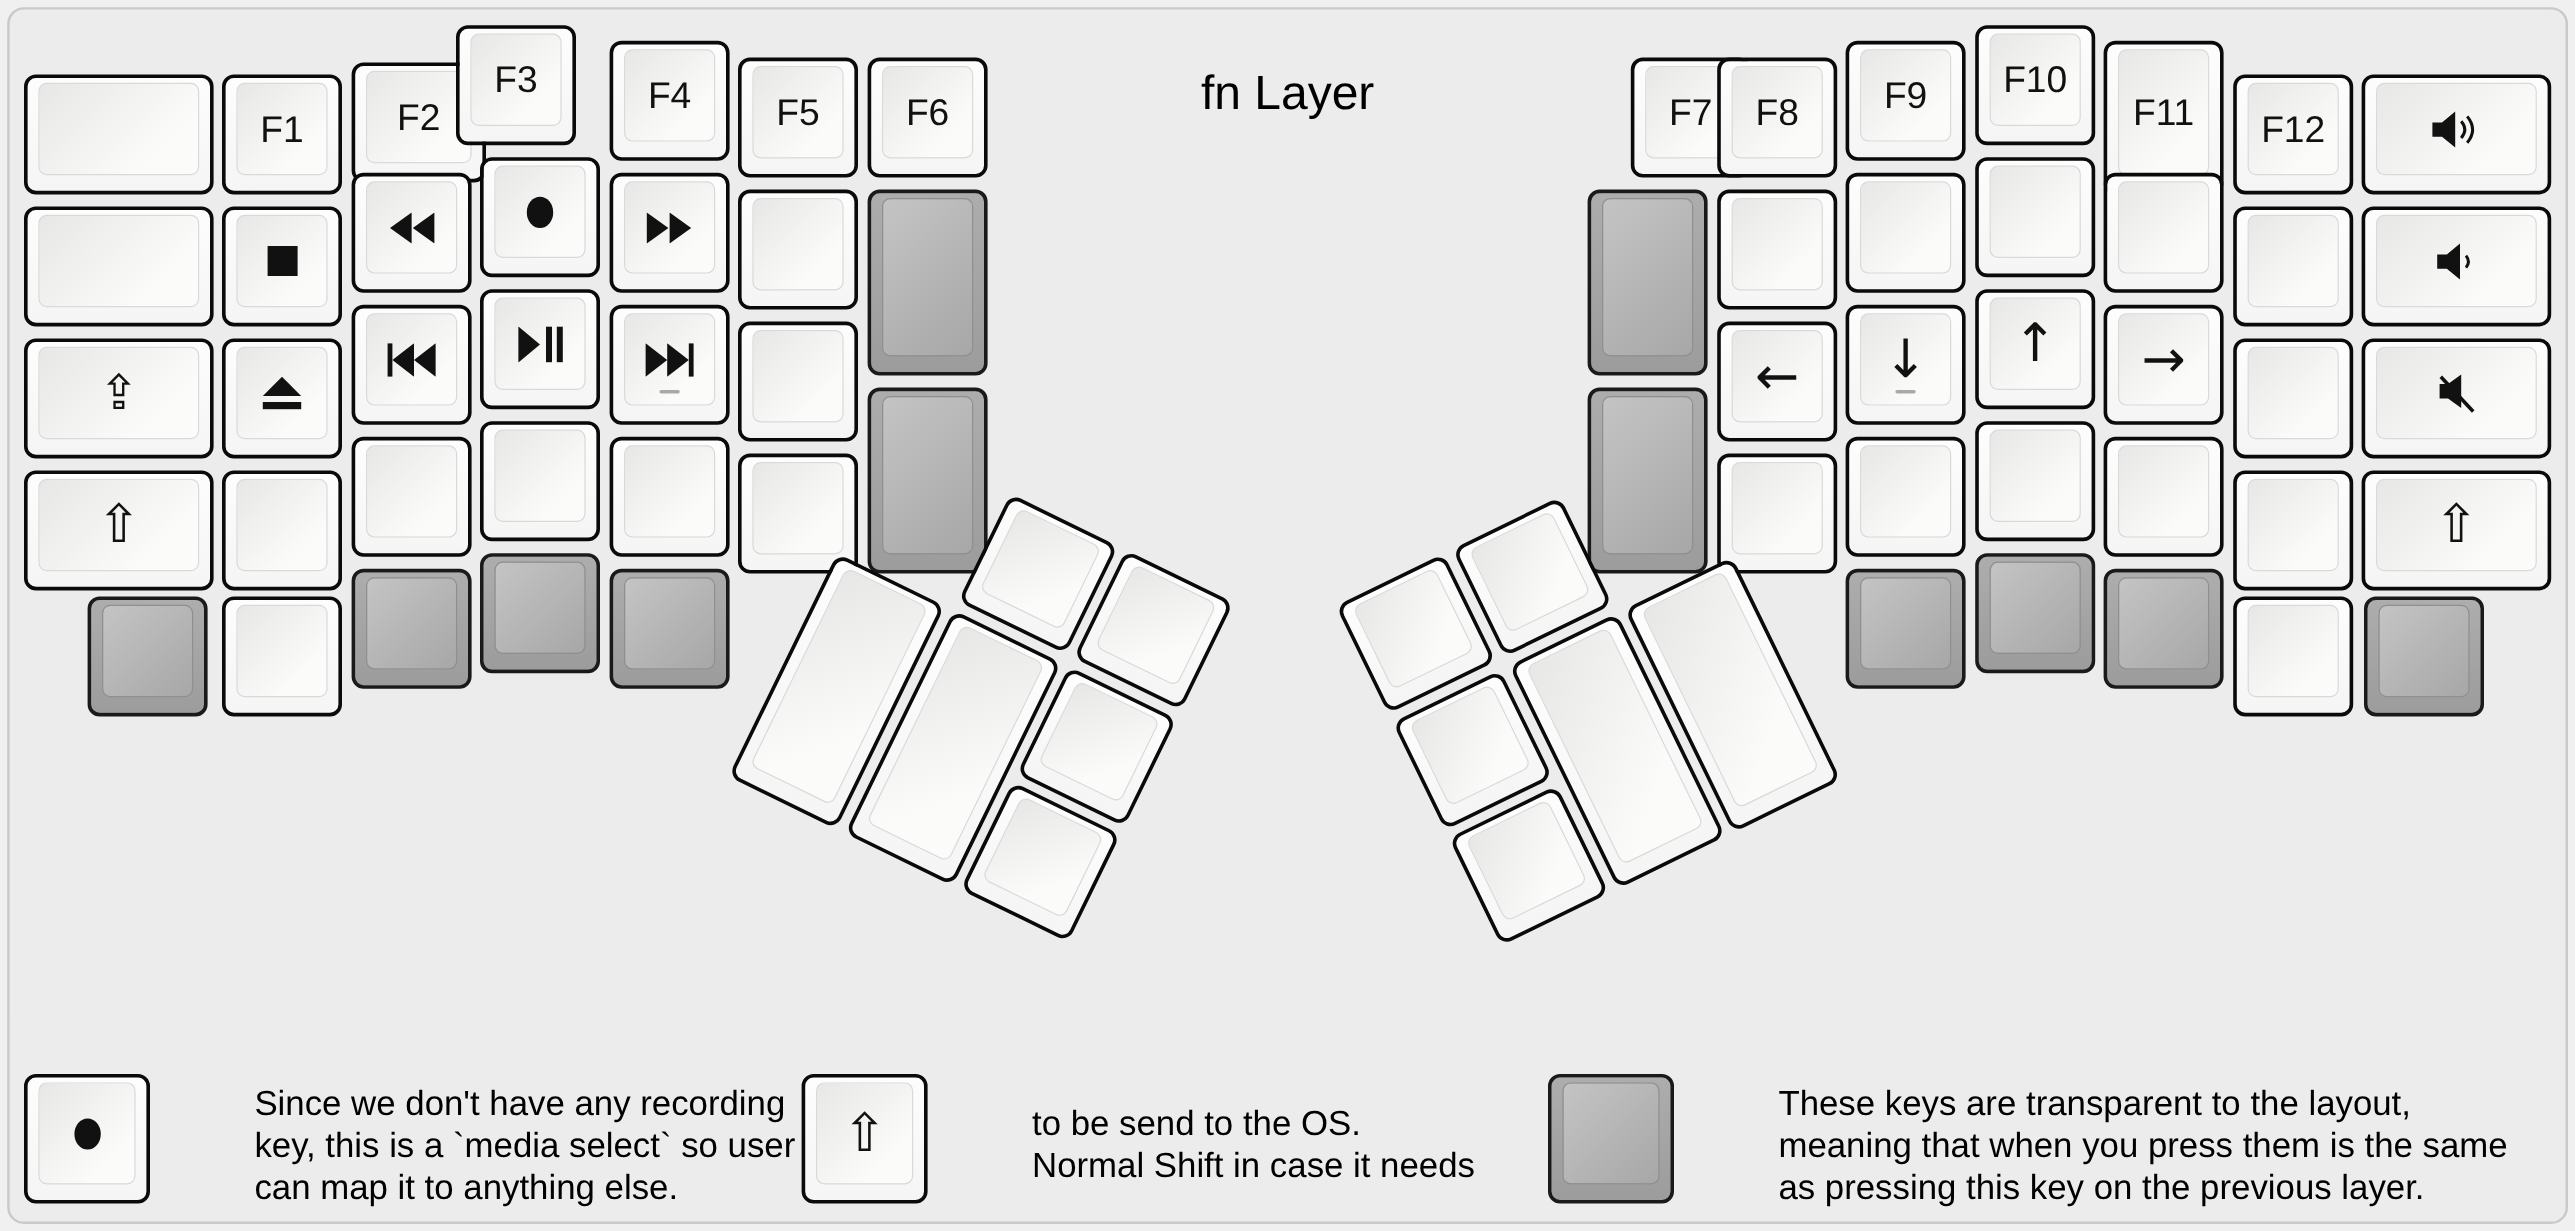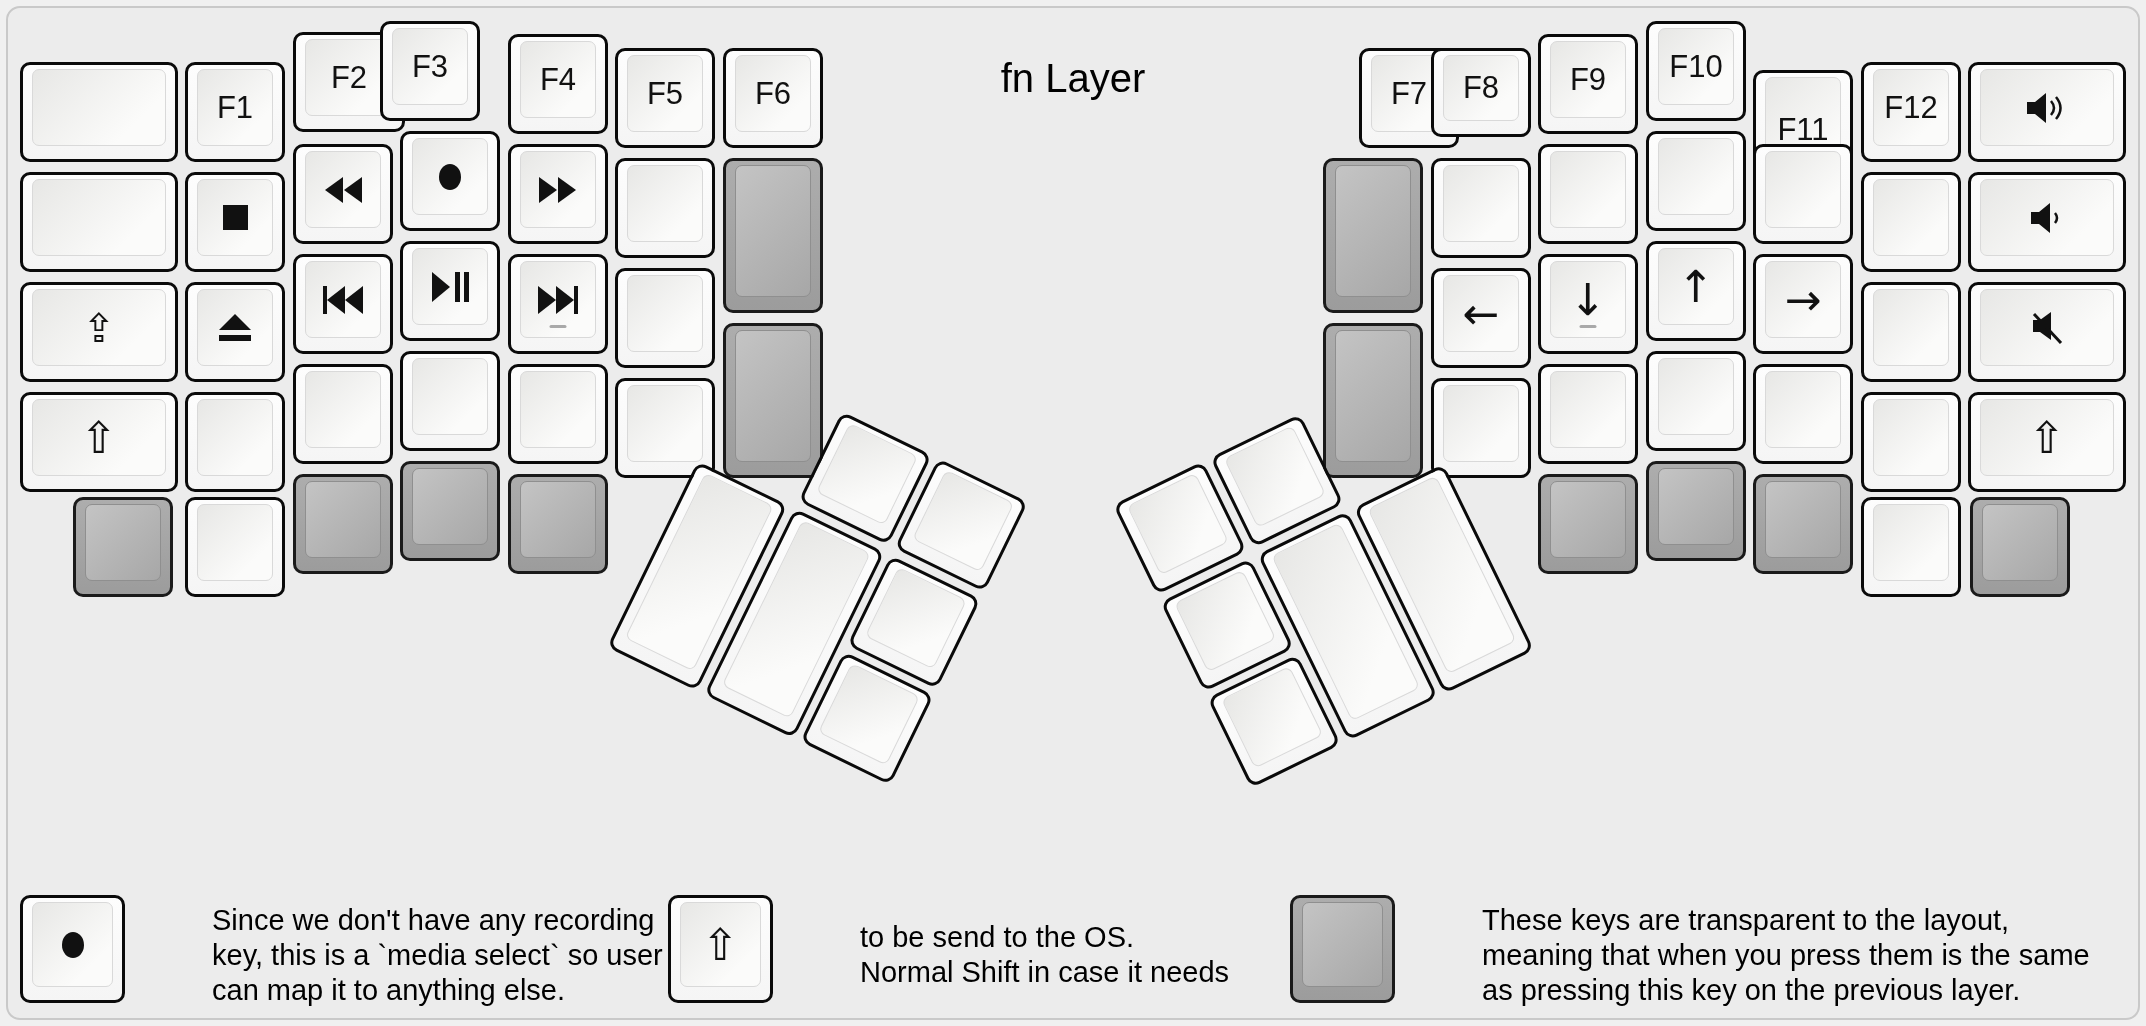--- a/index.html
+++ b/index.html
@@ -71,21 +71,21 @@
             <svg class="icon-svg" width="36" height="28">
               <polygon points="18,0 34,16 2,16" fill="#111"></polygon>
               <rect x="2" y="21" width="32" height="6" fill="#111"></rect>
             </svg>
           </span>
         </div>
       </div>
       <div class="key" style="left: 185px; top: 392px; width: 100px; height: 100px;">
         <div class="keytop"></div>
       </div>
-      <div class="key" style="left: 293px; top: 32px; width: 112px; height: 100px;">
+      <div class="key" style="left: 293px; top: 52px; width: 112px; height: 100px;">
         <div class="keytop">
           <span class="flabel">F2</span>
         </div>
       </div>
       <div class="key" style="left: 293px; top: 144px; width: 100px; height: 100px;">
         <div class="keytop">
           <span>
             <svg class="icon-svg" width="40" height="26">
               <polygon points="20,0 2,13 20,26" fill="#111"></polygon>
               <polygon points="39,0 21,13 39,26" fill="#111"></polygon>
@@ -209,21 +209,21 @@
         <div class="keytop">
           <span class="flabel">F7</span>
         </div>
       </div>
       <div class="key gray" style="left: 1323px; top: 158px; width: 100px; height: 155px;">
         <div class="keytop"></div>
       </div>
       <div class="key gray" style="left: 1323px; top: 323px; width: 100px; height: 155px;">
         <div class="keytop"></div>
       </div>
-      <div class="key" style="left: 1431px; top: 48px; width: 100px; height: 89px;">
+      <div class="key" style="left: 1431px; top: 48px; width: 100px; height: 100px;">
         <div class="keytop">
           <span class="flabel">F8</span>
         </div>
       </div>
       <div class="key" style="left: 1431px; top: 158px; width: 100px; height: 100px;">
         <div class="keytop"></div>
       </div>
       <div class="key" style="left: 1431px; top: 268px; width: 100px; height: 100px;">
         <div class="keytop">
           <span class="glyph">←</span>
@@ -258,21 +258,21 @@
         <div class="keytop"></div>
       </div>
       <div class="key" style="left: 1646px; top: 241px; width: 100px; height: 100px;">
         <div class="keytop">
           <span class="glyph">↑</span>
         </div>
       </div>
       <div class="key" style="left: 1646px; top: 351px; width: 100px; height: 100px;">
         <div class="keytop"></div>
       </div>
-      <div class="key" style="left: 1753px; top: 34px; width: 100px; height: 128px; margin-top: 36px;">
+      <div class="key" style="left: 1753px; top: 34px; width: 100px; height: 128px;">
         <div class="keytop">
           <span class="flabel">F11</span>
         </div>
       </div>
       <div class="key" style="left: 1753px; top: 144px; width: 100px; height: 100px;">
         <div class="keytop"></div>
       </div>
       <div class="key" style="left: 1753px; top: 254px; width: 100px; height: 100px;">
         <div class="keytop">
           <span class="glyph">→</span>

